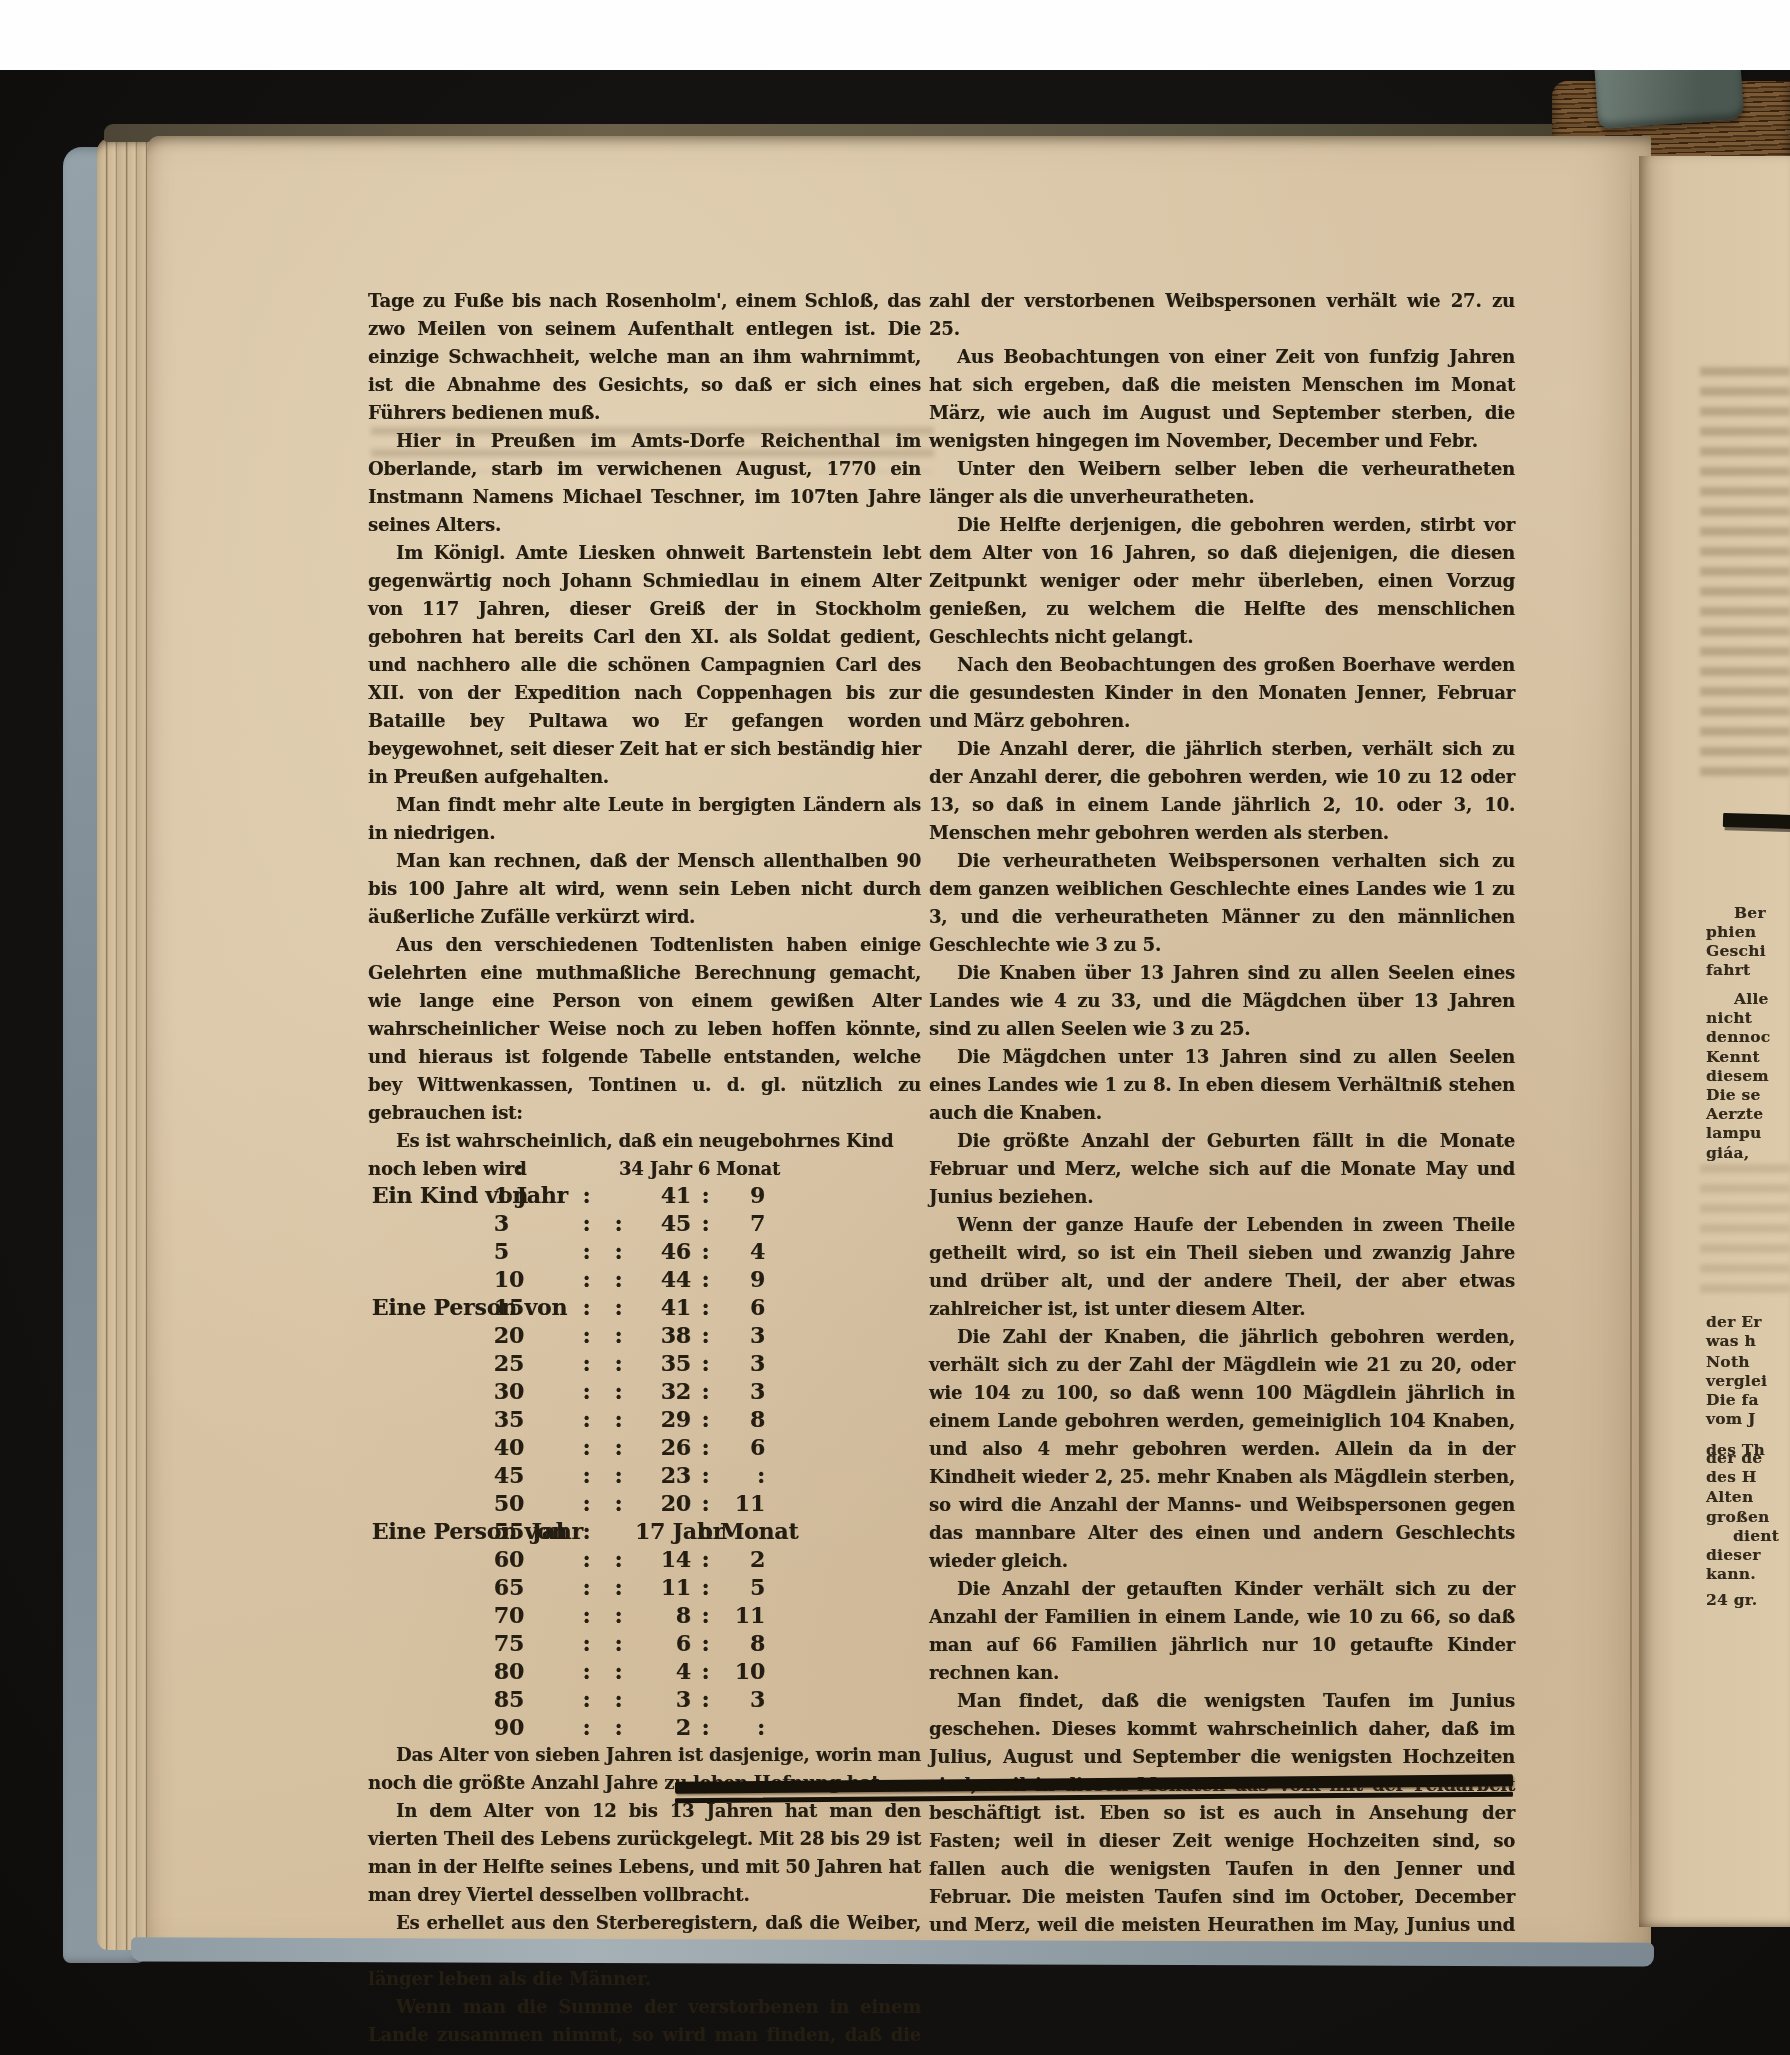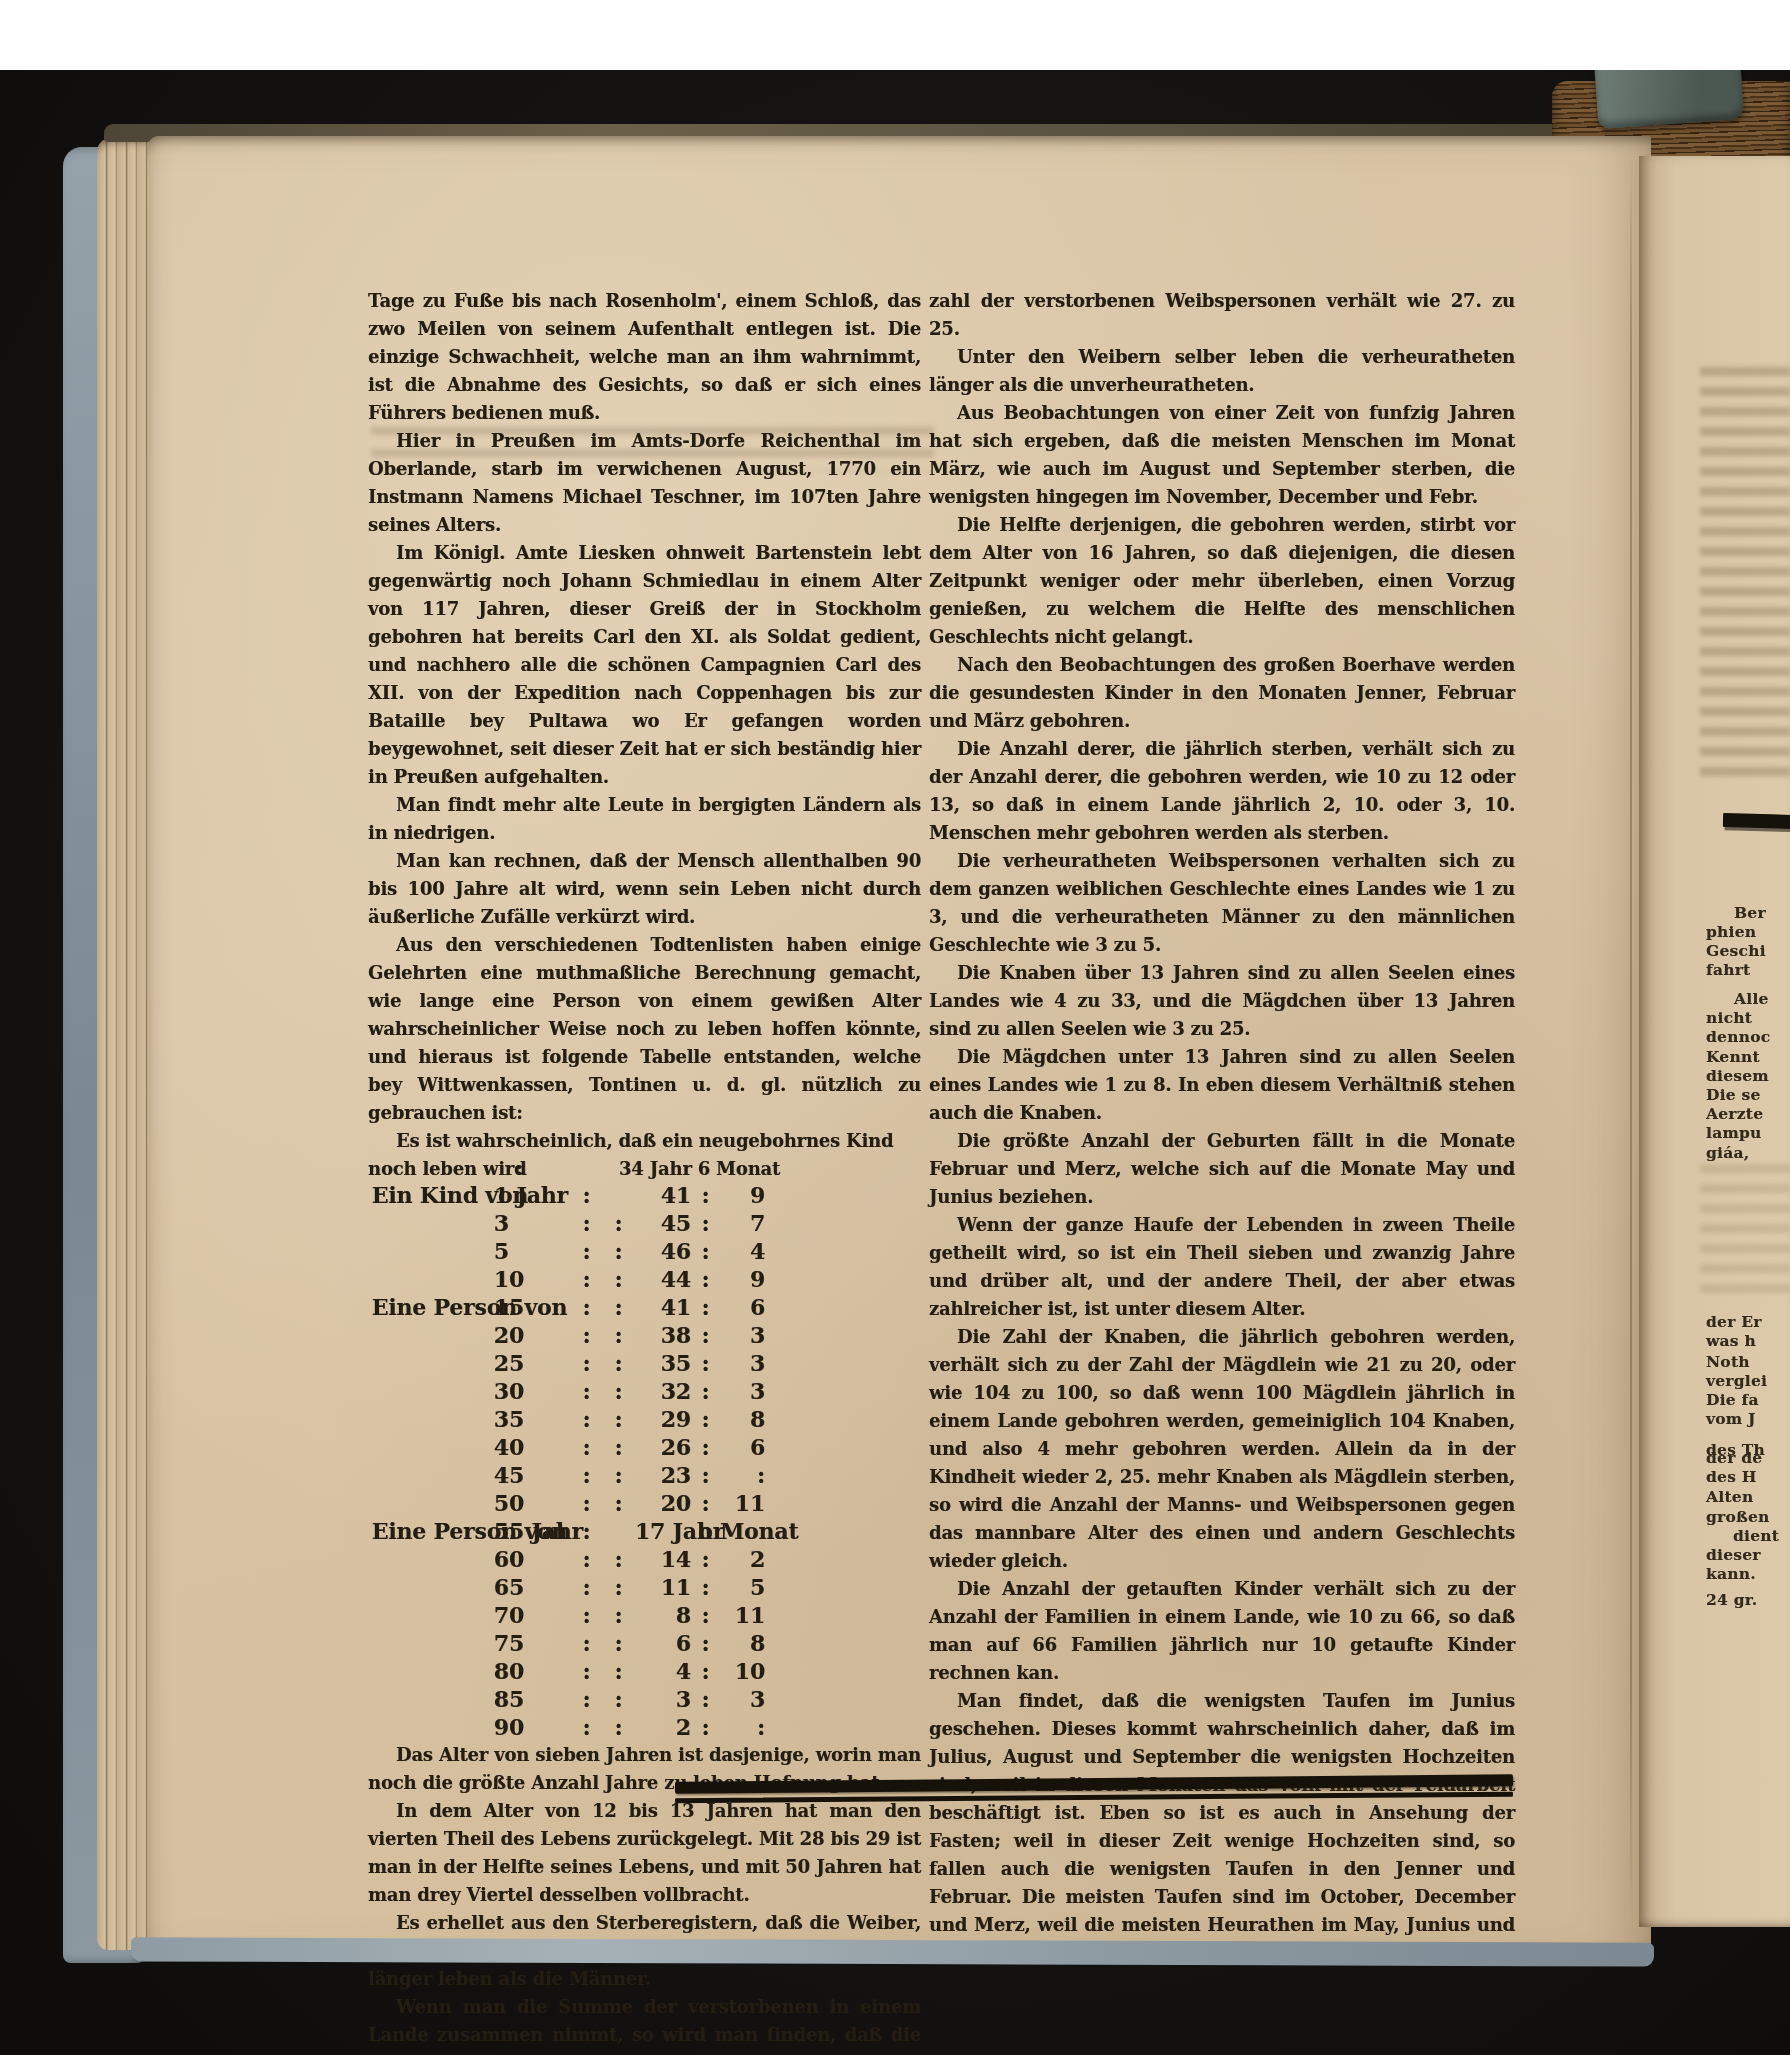--- a/index.html
+++ b/index.html
@@ -323,22 +323,22 @@
           <p class="para" style="text-indent: 28px;">Das Alter von sieben Jahren ist dasjenige, worin man noch die größte Anzahl Jahre zu leben Hofnung hat.</p>
           <p class="para" style="text-indent: 28px;">In dem Alter von 12 bis 13 Jahren hat man den vierten Theil des Lebens zurückgelegt. Mit 28 bis 29 ist man in der Helfte seines Lebens, und mit 50 Jahren hat man drey Viertel desselben vollbracht.</p>
           <p class="para" style="text-indent: 28px;">Es erhellet aus den Sterberegistern, daß die Weiber, wenn sie gewisse Jahre überlebt haben, insgemein länger leben als die Männer.</p>
           <p class="para" style="text-indent: 28px;">Wenn man die Summe der verstorbenen in einem Lande zusammen nimmt, so wird man finden, daß die Anzahl der verstorbenen Mannspersonen sich zu der An-</p>
         </div>
     </div>
 
     <div class="col col-right">
       <div>
           <p class="para">zahl der verstorbenen Weibspersonen verhält wie 27. zu 25.</p>
+          <p class="para" style="text-indent: 28px;">Aus Beobachtungen von einer Zeit von funfzig Jahren hat sich ergeben, daß die meisten Menschen im Monat März, wie auch im August und September sterben, die wenigsten hingegen im November, December und Febr.</p>
           <p class="para" style="text-indent: 28px;">Unter den Weibern selber leben die verheuratheten länger als die unverheuratheten.</p>
-          <p class="para" style="text-indent: 28px;">Aus Beobachtungen von einer Zeit von funfzig Jahren hat sich ergeben, daß die meisten Menschen im Monat März, wie auch im August und September sterben, die wenigsten hingegen im November, December und Febr.</p>
           <p class="para" style="text-indent: 28px;">Die Helfte derjenigen, die gebohren werden, stirbt vor dem Alter von 16 Jahren, so daß diejenigen, die diesen Zeitpunkt weniger oder mehr überleben, einen Vorzug genießen, zu welchem die Helfte des menschlichen Geschlechts nicht gelangt.</p>
           <p class="para" style="text-indent: 28px;">Nach den Beobachtungen des großen Boerhave werden die gesundesten Kinder in den Monaten Jenner, Februar und März gebohren.</p>
           <p class="para" style="text-indent: 28px;">Die Anzahl derer, die jährlich sterben, verhält sich zu der Anzahl derer, die gebohren werden, wie 10 zu 12 oder 13, so daß in einem Lande jährlich 2, 10. oder 3, 10. Menschen mehr gebohren werden als sterben.</p>
           <p class="para" style="text-indent: 28px;">Die verheuratheten Weibspersonen verhalten sich zu dem ganzen weiblichen Geschlechte eines Landes wie 1 zu 3, und die verheuratheten Männer zu den männlichen Geschlechte wie 3 zu 5.</p>
           <p class="para" style="text-indent: 28px;">Die Knaben über 13 Jahren sind zu allen Seelen eines Landes wie 4 zu 33, und die Mägdchen über 13 Jahren sind zu allen Seelen wie 3 zu 25.</p>
           <p class="para" style="text-indent: 28px;">Die Mägdchen unter 13 Jahren sind zu allen Seelen eines Landes wie 1 zu 8. In eben diesem Verhältniß stehen auch die Knaben.</p>
           <p class="para" style="text-indent: 28px;">Die größte Anzahl der Geburten fällt in die Monate Februar und Merz, welche sich auf die Monate May und Junius beziehen.</p>
           <p class="para" style="text-indent: 28px;">Wenn der ganze Haufe der Lebenden in zween Theile getheilt wird, so ist ein Theil sieben und zwanzig Jahre und drüber alt, und der andere Theil, der aber etwas zahlreicher ist, ist unter diesem Alter.</p>
           <p class="para" style="text-indent: 28px;">Die Zahl der Knaben, die jährlich gebohren werden, verhält sich zu der Zahl der Mägdlein wie 21 zu 20, oder wie 104 zu 100, so daß wenn 100 Mägdlein jährlich in einem Lande gebohren werden, gemeiniglich 104 Knaben, und also 4 mehr gebohren werden. Allein da in der Kindheit wieder 2, 25. mehr Knaben als Mägdlein sterben, so wird die Anzahl der Manns- und Weibspersonen gegen das mannbare Alter des einen und andern Geschlechts wieder gleich.</p>
           <p class="para" style="text-indent: 28px;">Die Anzahl der getauften Kinder verhält sich zu der Anzahl der Familien in einem Lande, wie 10 zu 66, so daß man auf 66 Familien jährlich nur 10 getaufte Kinder rechnen kan.</p>

